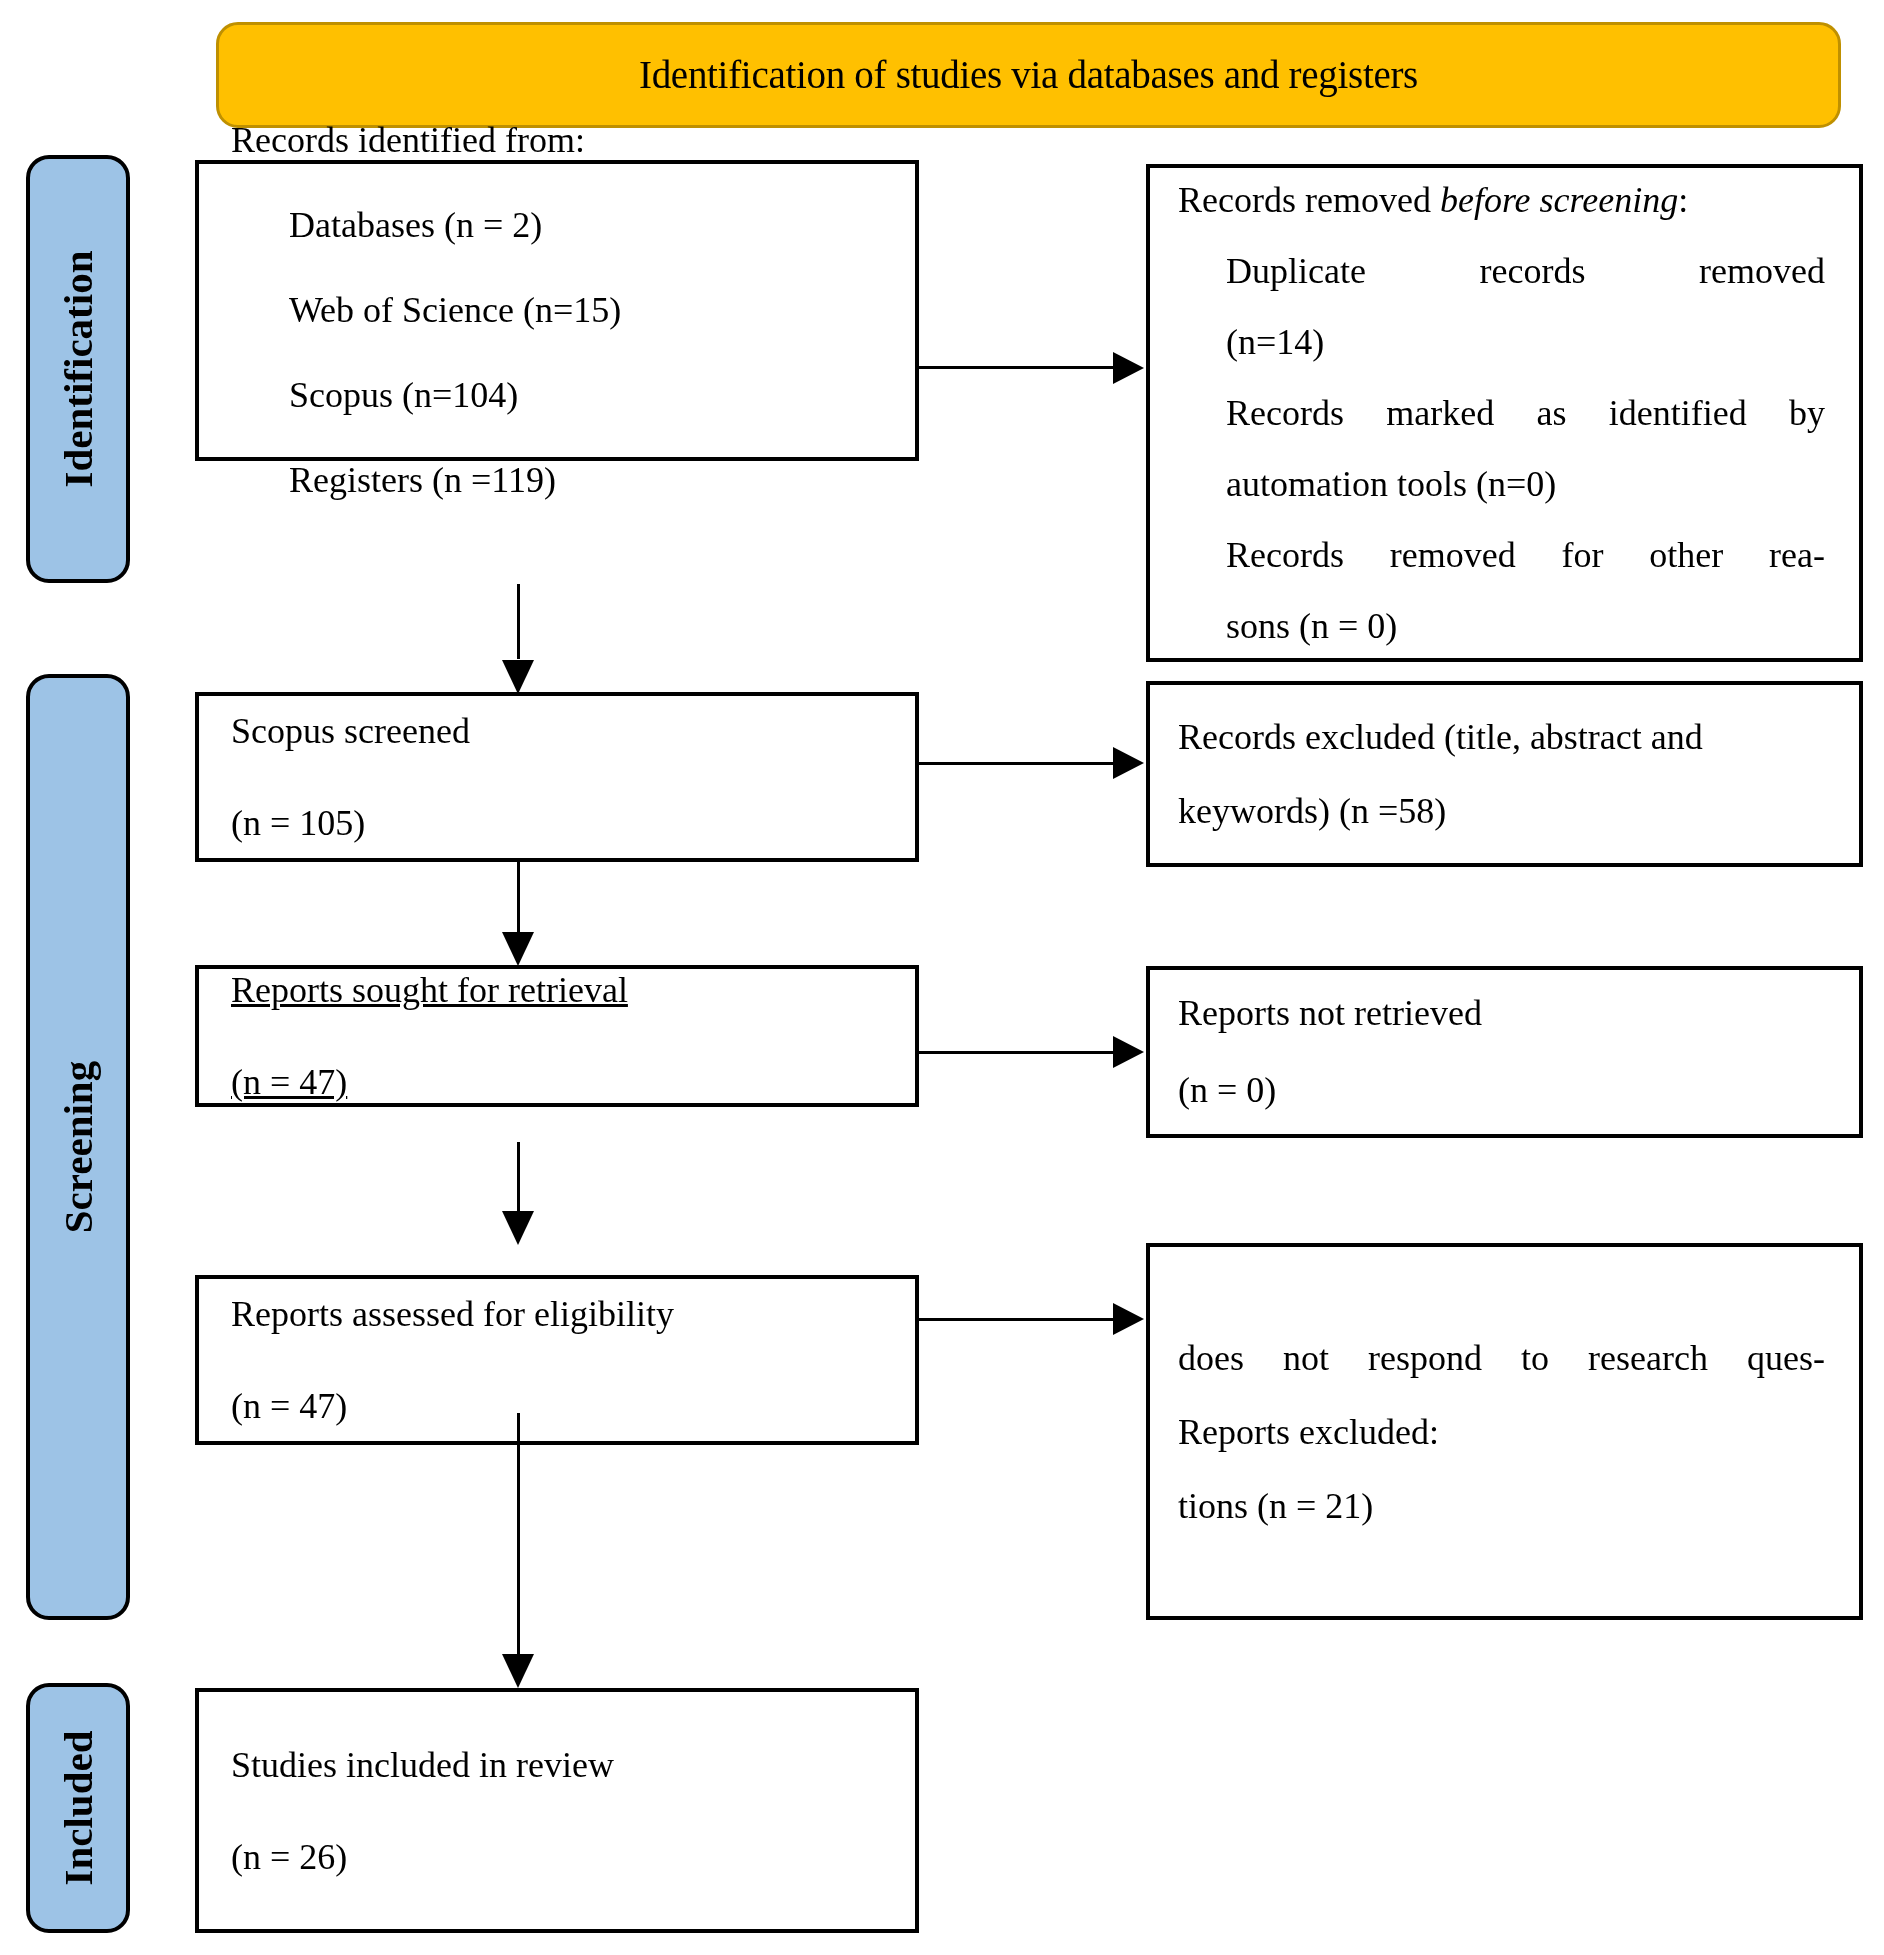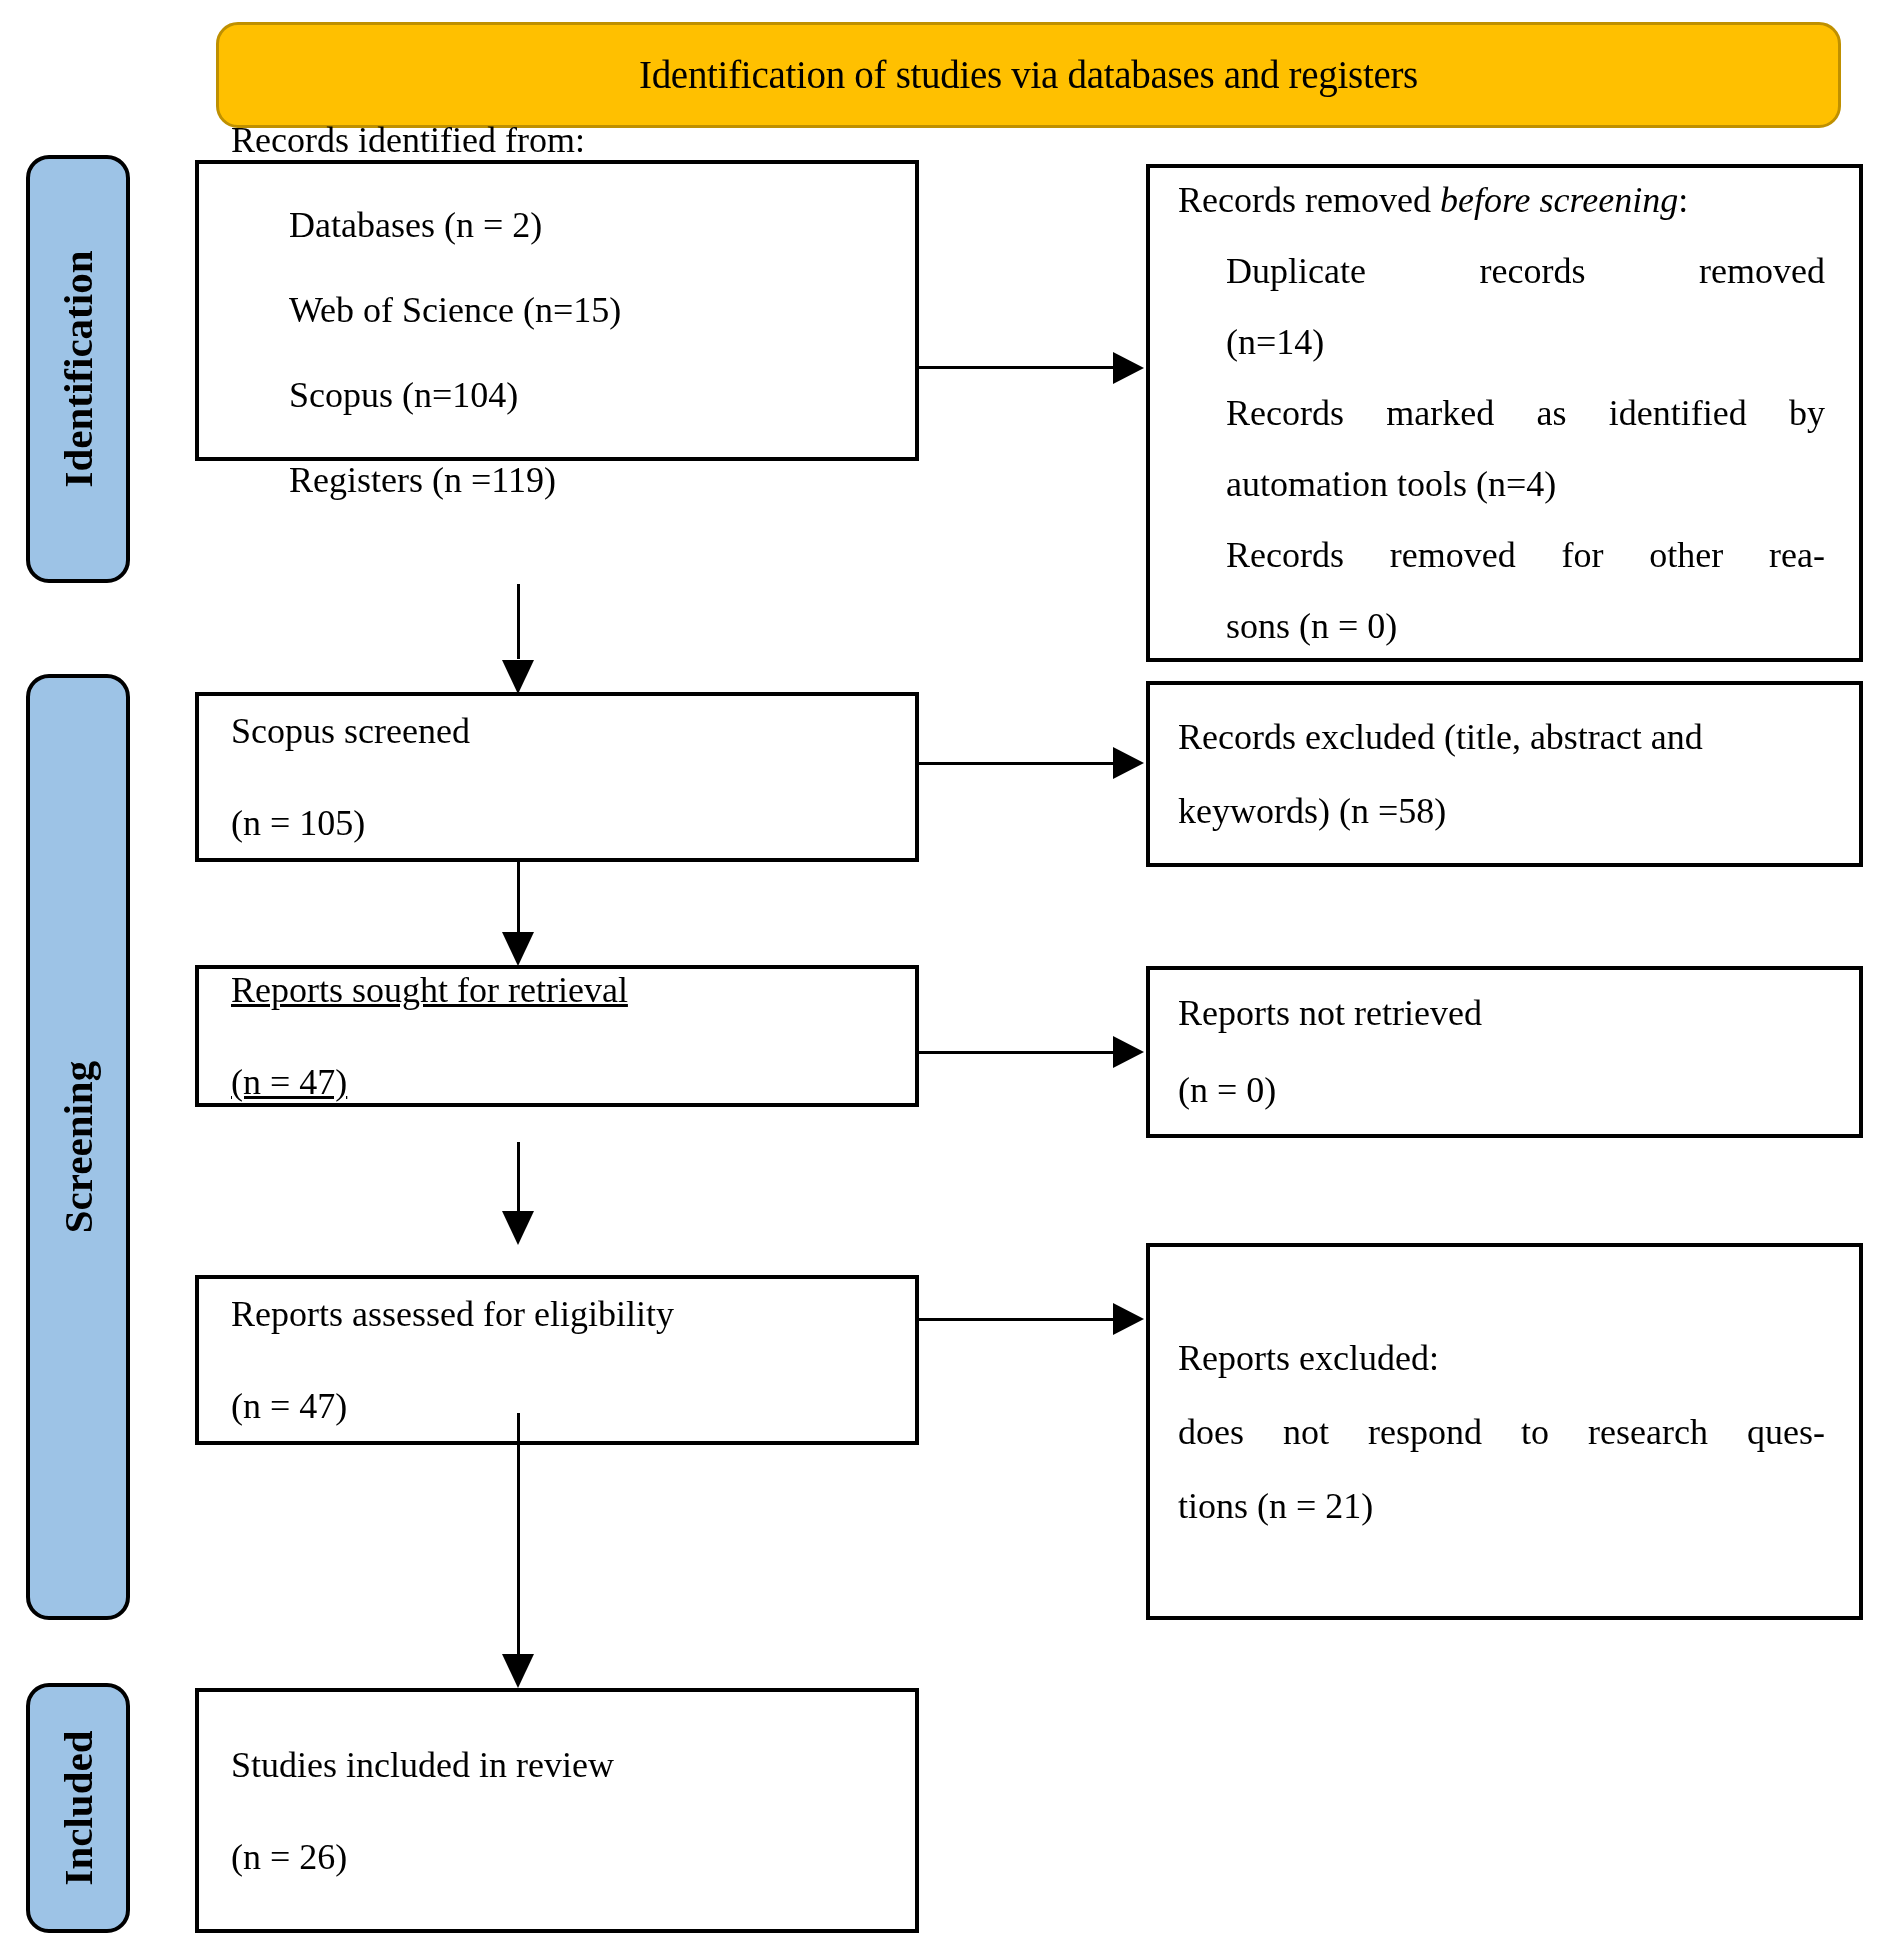--- a/index.html
+++ b/index.html
@@ -133,38 +133,38 @@
   <div class="box lbox b5">
     <div class="line">Studies included in review</div>
     <div class="line">(n = 26)</div>
   </div>
 
   <div class="box rbox r1">
     <div class="line"><span>Records removed </span><span class="it">before screening</span><span>:</span></div>
     <div class="line rind stretch">Duplicate records removed</div>
     <div class="line rind">(n=14)</div>
     <div class="line rind stretch">Records marked as identified by</div>
-    <div class="line rind">automation tools (n=4)</div>
+    <div class="line rind">automation tools (n=0)</div>
     <div class="line rind stretch">Records removed for other rea-</div>
     <div class="line rind">sons (n = 0)</div>
   </div>
 
   <div class="box rbox r2">
     <div class="line">Records excluded (title, abstract and</div>
     <div class="line">keywords) (n =58)</div>
   </div>
 
   <div class="box rbox r3">
     <div class="line">Reports not retrieved</div>
     <div class="line">(n = 0)</div>
   </div>
 
   <div class="box rbox r4">
+    <div class="line stretch">does not respond to research ques-</div>
     <div class="line">Reports excluded:</div>
-    <div class="line stretch">does not respond to research ques-</div>
     <div class="line">tions (n = 21)</div>
   </div>
 
   <div class="vline a1l"></div>
   <div class="vhead a1h"></div>
   <div class="vline a2l"></div>
   <div class="vhead a2h"></div>
   <div class="vline a3l"></div>
   <div class="vhead a3h"></div>
   <div class="vline a4l"></div>

